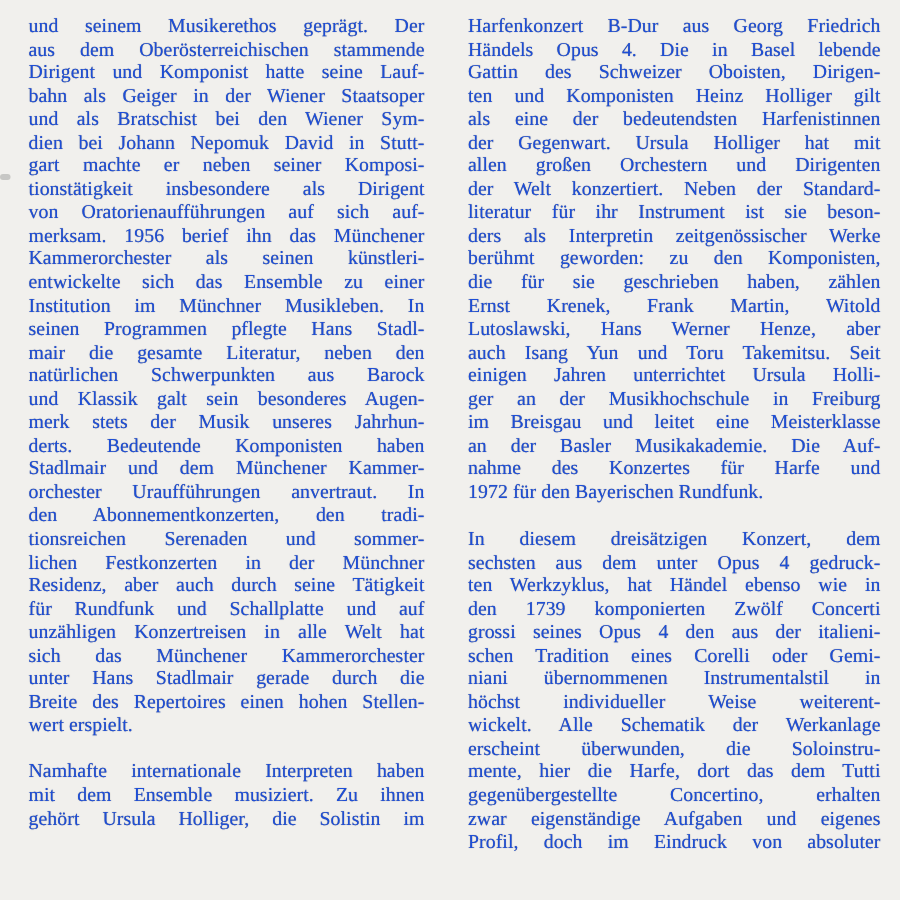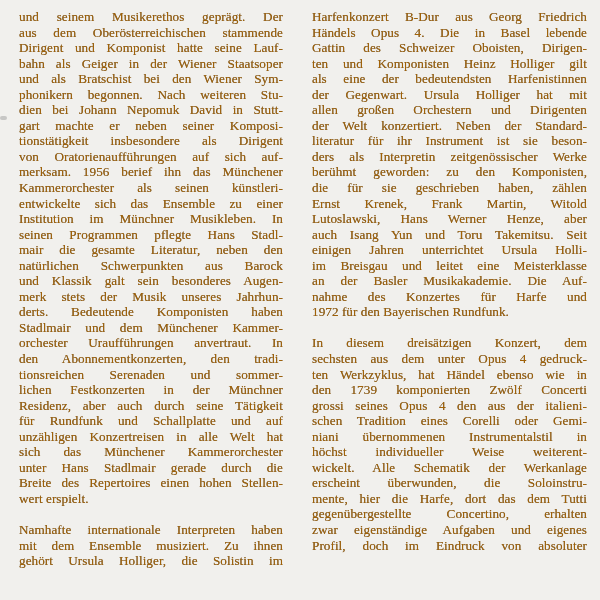--- a/index.html
+++ b/index.html
@@ -9,21 +9,21 @@
     height: 600px;
     background: #f1f0ed;
   }
   .page {
     position: relative;
     width: 600px;
     height: 600px;
     overflow: hidden;
     background: #f1f0ed;
     font-family: "Liberation Serif", "DejaVu Serif", serif;
-    color: #a16207;
+    color: #1d4ed8;
   }
   .column {
     position: absolute;
     top: 9px;
   }
   .column.left  { left: 19px;  width: 264px; }
   .column.right { left: 312px; width: 275px; }
   .paragraph { margin: 0 0 15.5px 0; }
   .paragraph:last-child { margin-bottom: 0; }
   .line {
@@ -54,21 +54,20 @@
 
 <div class="page">
   <div class="scan-artifact"></div>
   <div class="column left">
       <div class="paragraph">
         <div class="line">und seinem Musikerethos geprägt. Der</div>
         <div class="line">aus dem Oberösterreichischen stammende</div>
         <div class="line">Dirigent und Komponist hatte seine Lauf-</div>
         <div class="line">bahn als Geiger in der Wiener Staatsoper</div>
         <div class="line">und als Bratschist bei den Wiener Sym-</div>
-        <div class="line">phonikern begonnen. Nach weiteren Stu-</div>
         <div class="line">dien bei Johann Nepomuk David in Stutt-</div>
         <div class="line">gart machte er neben seiner Komposi-</div>
         <div class="line">tionstätigkeit insbesondere als Dirigent</div>
         <div class="line">von Oratorienaufführungen auf sich auf-</div>
         <div class="line">merksam. 1956 berief ihn das Münchener</div>
         <div class="line">Kammerorchester als seinen künstleri-</div>
         <div class="line">entwickelte sich das Ensemble zu einer</div>
         <div class="line">Institution im Münchner Musikleben. In</div>
         <div class="line">seinen Programmen pflegte Hans Stadl-</div>
         <div class="line">mair die gesamte Literatur, neben den</div>
@@ -106,20 +105,21 @@
         <div class="line">allen großen Orchestern und Dirigenten</div>
         <div class="line">der Welt konzertiert. Neben der Standard-</div>
         <div class="line">literatur für ihr Instrument ist sie beson-</div>
         <div class="line">ders als Interpretin zeitgenössischer Werke</div>
         <div class="line">berühmt geworden: zu den Komponisten,</div>
         <div class="line">die für sie geschrieben haben, zählen</div>
         <div class="line">Ernst Krenek, Frank Martin, Witold</div>
         <div class="line">Lutoslawski, Hans Werner Henze, aber</div>
         <div class="line">auch Isang Yun und Toru Takemitsu. Seit</div>
         <div class="line">einigen Jahren unterrichtet Ursula Holli-</div>
+        <div class="line">ger an der Musikhochschule in Freiburg</div>
         <div class="line">im Breisgau und leitet eine Meisterklasse</div>
         <div class="line">an der Basler Musikakademie. Die Auf-</div>
         <div class="line">nahme des Konzertes für Harfe und</div>
         <div class="line endpara">1972 für den Bayerischen Rundfunk.</div>
       </div>
       <div class="paragraph">
         <div class="line">In diesem dreisätzigen Konzert, dem</div>
         <div class="line">sechsten aus dem unter Opus 4 gedruck-</div>
         <div class="line">ten Werkzyklus, hat Händel ebenso wie in</div>
         <div class="line">den 1739 komponierten Zwölf Concerti</div>

